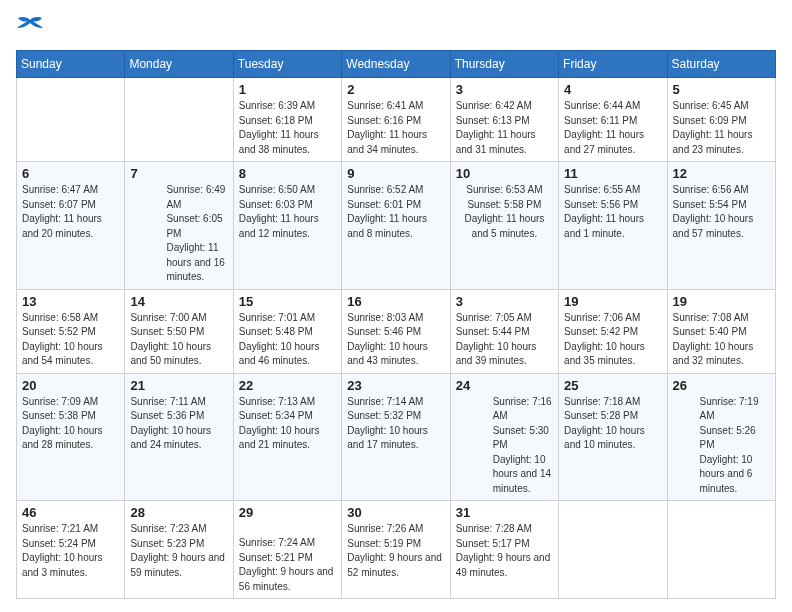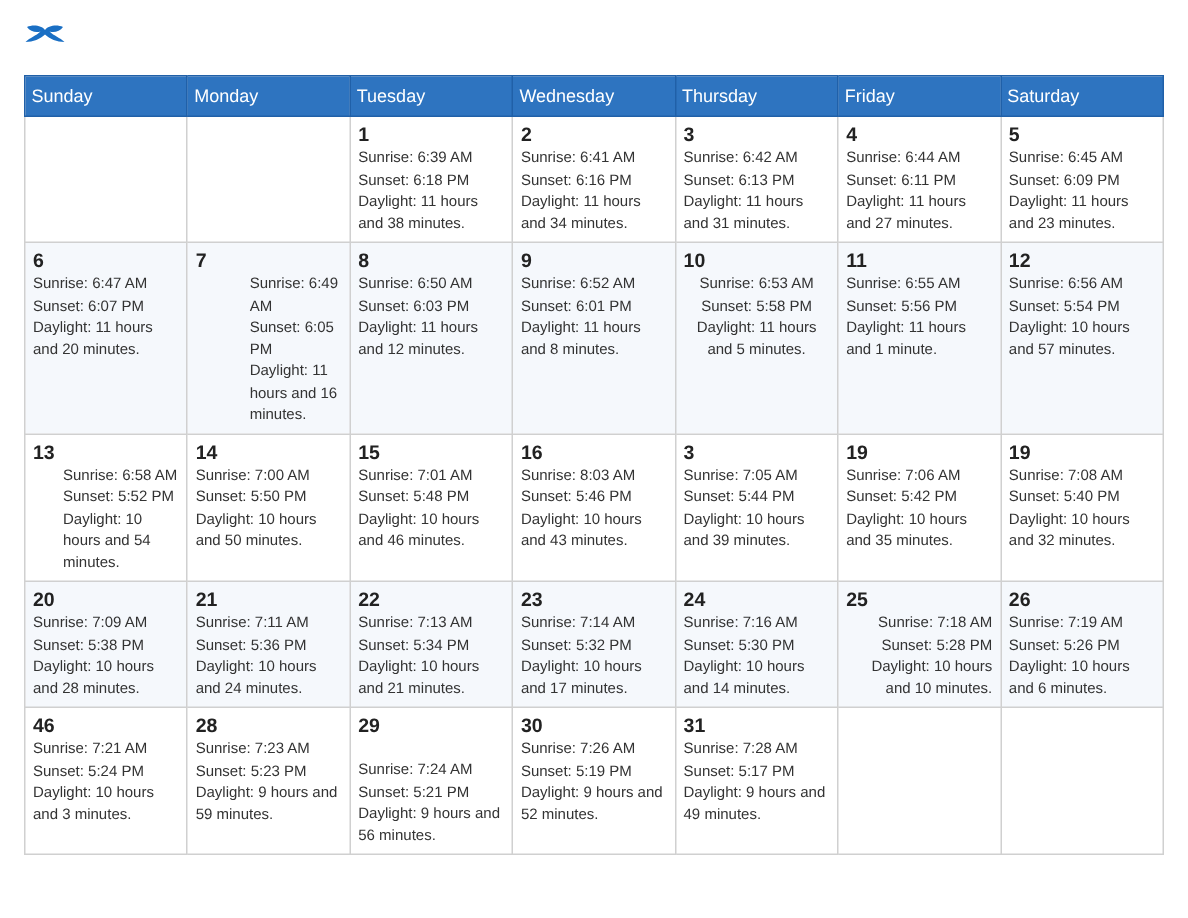--- a/index.html
+++ b/index.html
@@ -193,21 +193,21 @@
         <td>
           <span class="day-number">12</span>
           <div class="day-info" style="white-space: pre-line;">Sunrise: 6:56 AM
 Sunset: 5:54 PM
 Daylight: 10 hours and 57 minutes.</div>
         </td>
       </tr>
       <tr>
         <td>
           <span class="day-number">13</span>
-          <div class="day-info" style="white-space: pre-line; margin-left: 20px;">Sunrise: 6:58 AM
+          <div class="day-info" style="white-space: pre-line;">Sunrise: 6:58 AM
 Sunset: 5:52 PM
 Daylight: 10 hours and 54 minutes.</div>
         </td>
         <td>
           <span class="day-number">14</span>
           <div class="day-info" style="white-space: pre-line;">Sunrise: 7:00 AM
 Sunset: 5:50 PM
 Daylight: 10 hours and 50 minutes.</div>
         </td>
         <td>
@@ -261,33 +261,33 @@
 Daylight: 10 hours and 21 minutes.</div>
         </td>
         <td>
           <span class="day-number">23</span>
           <div class="day-info" style="white-space: pre-line;">Sunrise: 7:14 AM
 Sunset: 5:32 PM
 Daylight: 10 hours and 17 minutes.</div>
         </td>
         <td>
           <span class="day-number">24</span>
-          <div class="day-info" style="white-space: pre-line;">Sunrise: 7:16 AM
+          <div class="day-info" style="white-space: pre-line; margin-left: 37px;">Sunrise: 7:16 AM
 Sunset: 5:30 PM
 Daylight: 10 hours and 14 minutes.</div>
         </td>
         <td>
           <span class="day-number">25</span>
-          <div class="day-info" style="white-space: pre-line; text-align: right;">Sunrise: 7:18 AM
+          <div class="day-info" style="white-space: pre-line;">Sunrise: 7:18 AM
 Sunset: 5:28 PM
 Daylight: 10 hours and 10 minutes.</div>
         </td>
         <td>
           <span class="day-number">26</span>
-          <div class="day-info" style="white-space: pre-line;">Sunrise: 7:19 AM
+          <div class="day-info" style="white-space: pre-line; margin-left: 27px;">Sunrise: 7:19 AM
 Sunset: 5:26 PM
 Daylight: 10 hours and 6 minutes.</div>
         </td>
       </tr>
       <tr>
         <td>
           <span class="day-number">46</span>
           <div class="day-info" style="white-space: pre-line;">Sunrise: 7:21 AM
 Sunset: 5:24 PM
 Daylight: 10 hours and 3 minutes.</div>

